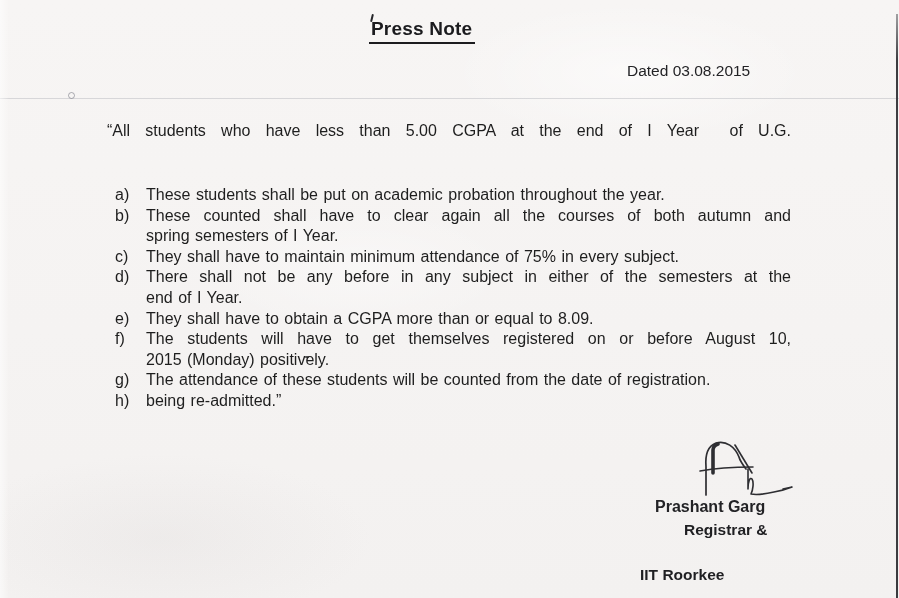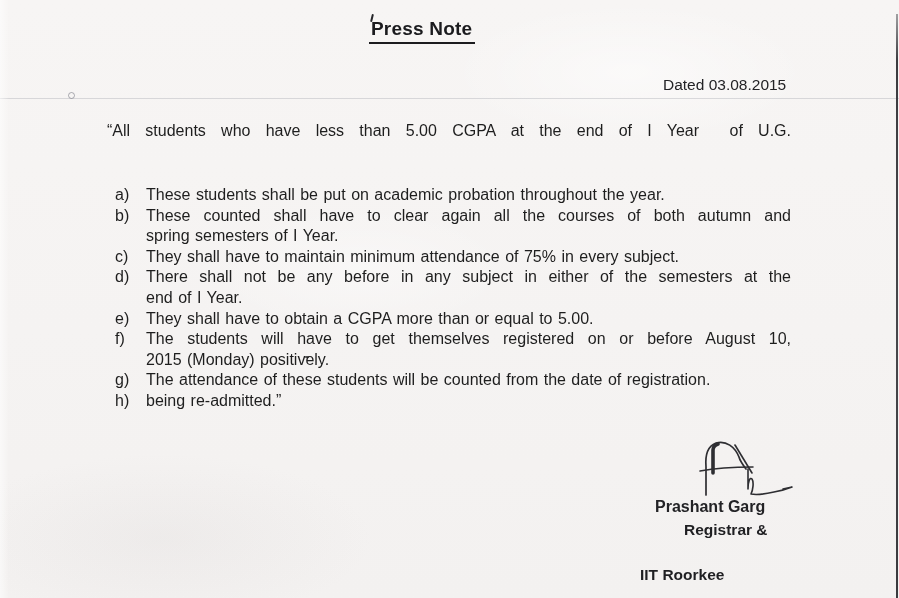--- a/index.html
+++ b/index.html
@@ -24,21 +24,21 @@
   .edge-left{position:absolute;left:0;top:0;bottom:0;width:9px;
     background:linear-gradient(90deg,rgba(255,255,255,0.55),rgba(255,255,255,0));}
   
   .title-wrap{position:absolute;left:369px;top:18px;}
   .title-tick{position:absolute;left:2px;top:-4px;width:2px;height:8px;background:#26262a;transform:rotate(14deg);border-radius:1px;}
   .doc-title{
     margin:0;font-size:19px;font-weight:700;letter-spacing:0.2px;
     border-bottom:2px solid #1c1c1f;padding:0 3px 2px 2px;color:#1b1b1e;
   }
   
-  .date-line{position:absolute;left:663px;top:61px;font-size:15.5px;line-height:19px;color:#232326;margin-top:14px;}
+  .date-line{position:absolute;left:627px;top:61px;font-size:15.5px;line-height:19px;color:#232326;}
   
   .intro{position:absolute;left:107px;top:120px;width:684px;font-size:16px;line-height:22px;word-spacing:1px;}
   .tline{white-space:normal;}
   .jline{text-align:justify;text-align-last:justify;}
   
   .conditions{position:absolute;left:115px;top:185px;width:676px;font-size:16px;line-height:20.6px;}
   .cond-item{display:flex;align-items:flex-start;}
   .cond-label{flex:0 0 31px;}
   .cond-body{flex:1 1 auto;min-width:0;word-spacing:1px;}
   
@@ -93,21 +93,21 @@
       <div class="cond-item">
         <div class="cond-label">d)</div>
         <div class="cond-body">
           <div class="tline jline">There shall not be any before in any subject in either of the semesters at the</div>
           <div class="tline">end of I Year.</div>
         </div>
       </div>
       <div class="cond-item">
         <div class="cond-label">e)</div>
         <div class="cond-body">
-          <div class="tline">They shall have to obtain a CGPA more than or equal to 5.00.</div>
+          <div class="tline">They shall have to obtain a CGPA more than or equal to 8.09.</div>
         </div>
       </div>
       <div class="cond-item">
         <div class="cond-label">f)</div>
         <div class="cond-body">
           <div class="tline jline">The students will have to get themselves registered on or before August 10,</div>
           <div class="tline">2015 (Monday) positively.</div>
         </div>
       </div>
       <div class="cond-item">

